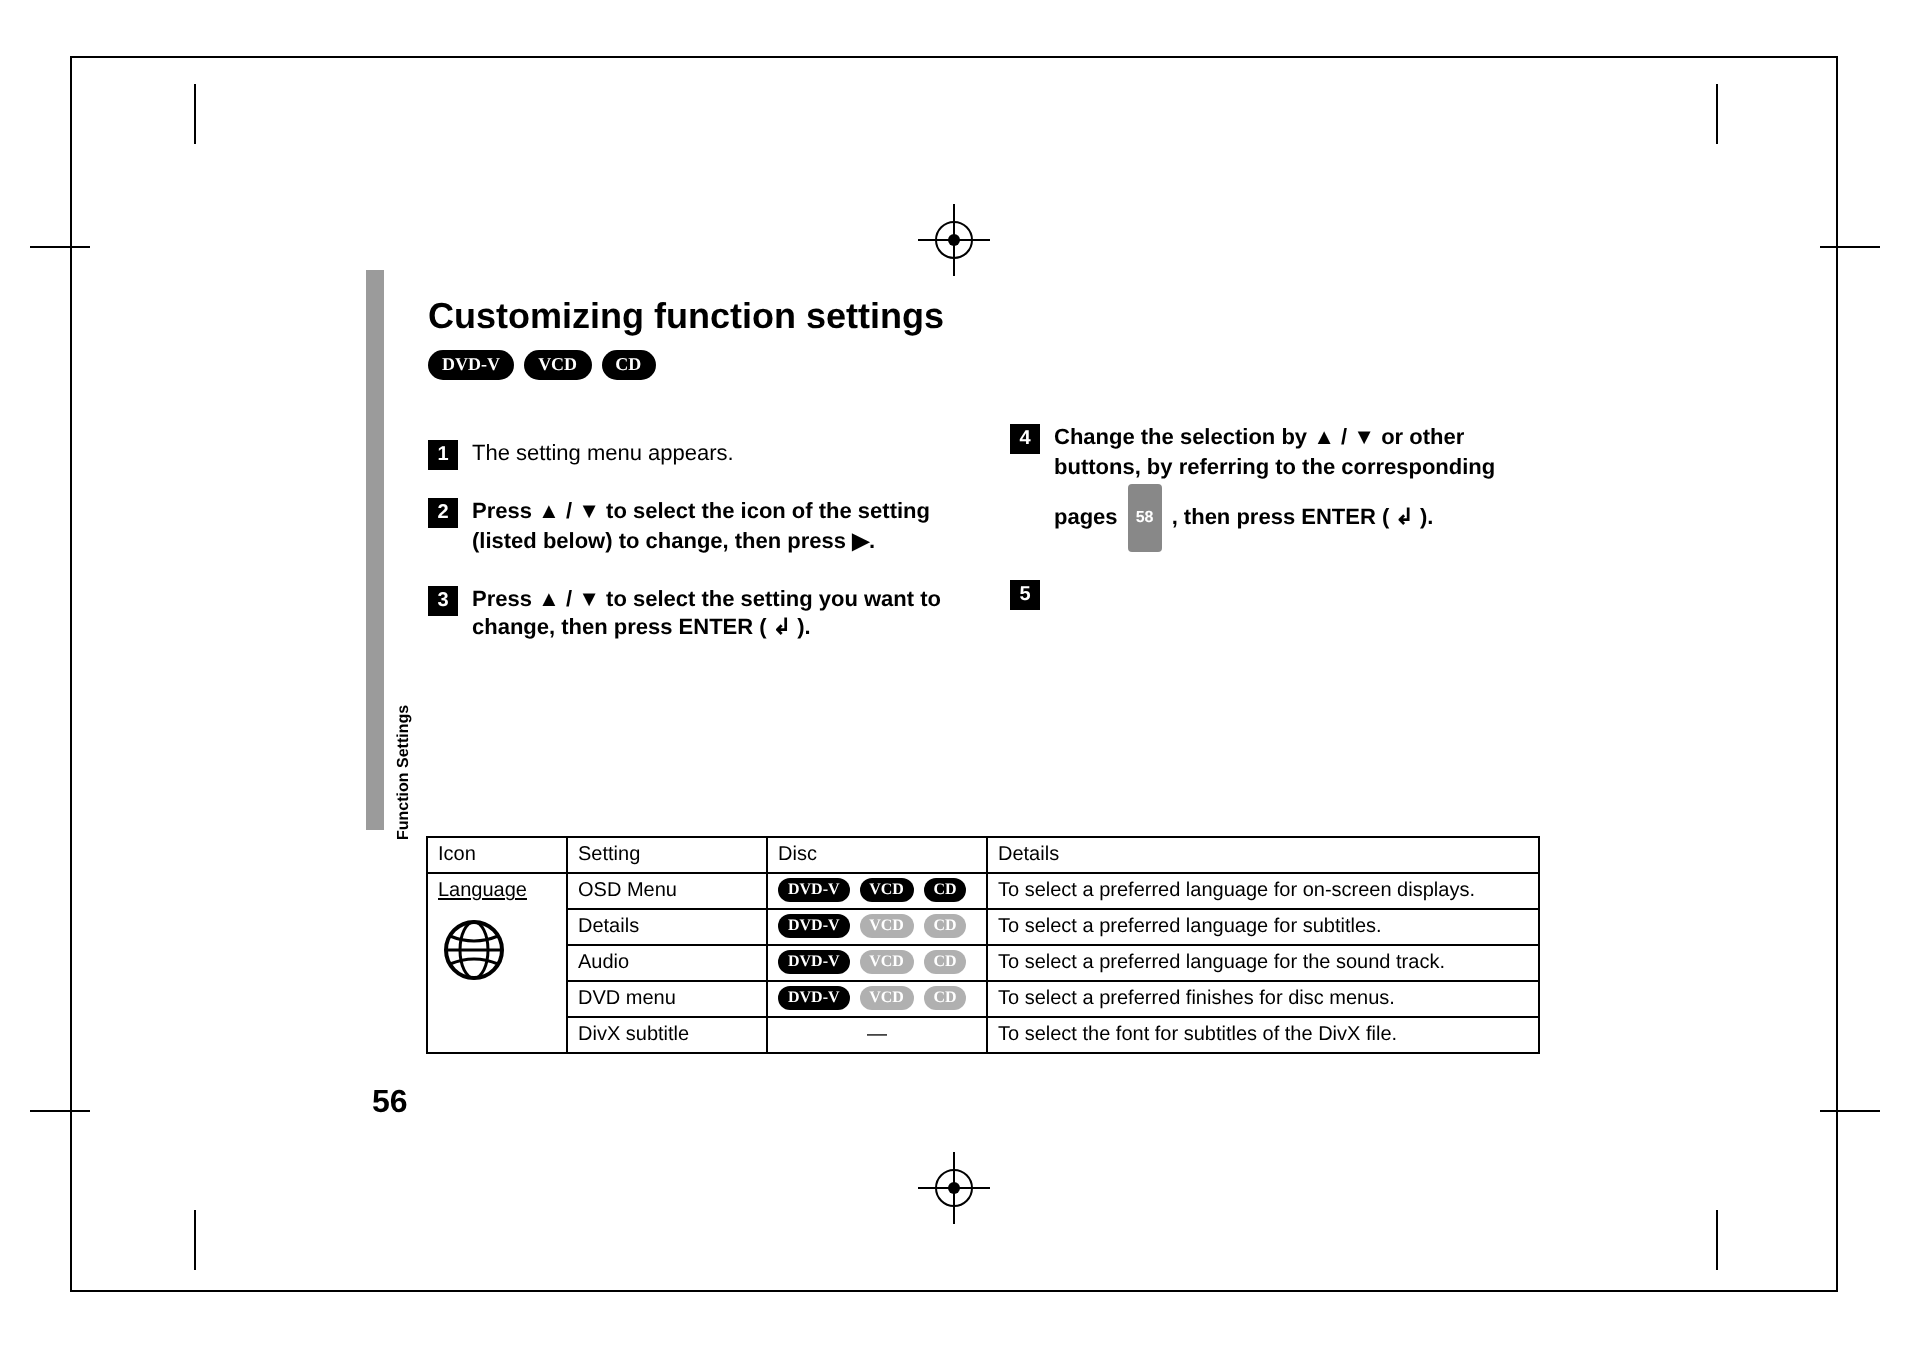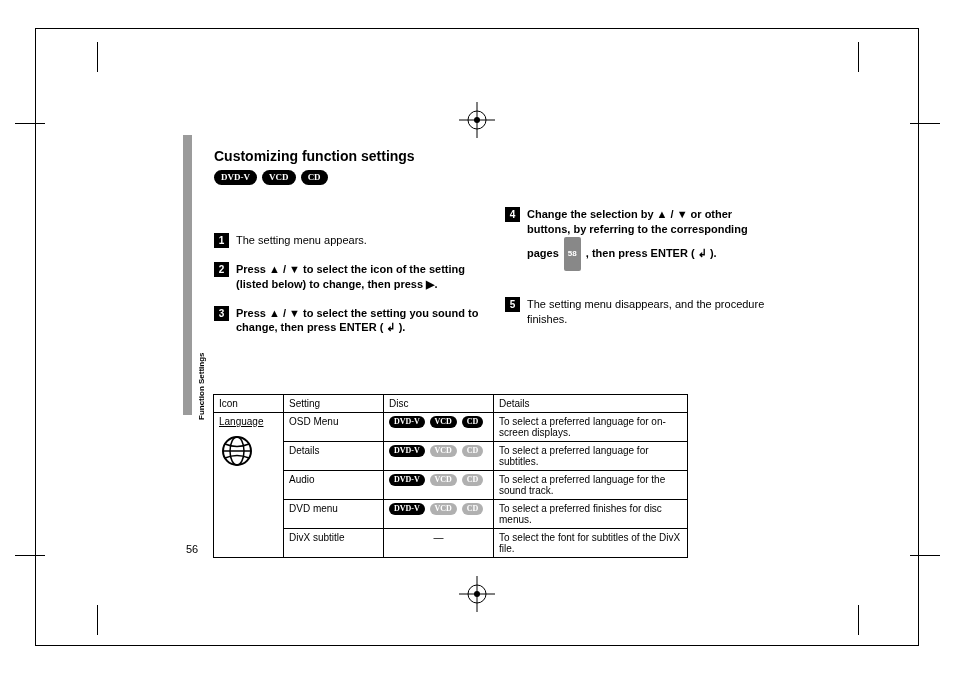--- a/index.html
+++ b/index.html
@@ -52,33 +52,33 @@
     transform: rotate(-90deg);
     transform-origin: left top;
     font-size: 8px;
     font-weight: bold;
     white-space: nowrap;
   }
   .page-number {
     position: absolute;
     left: 186px;
     top: 543px;
-    font-size: 11px;
-    font-weight: normal;
+    font-size: 16px;
+    font-weight: bold;
   }
 
   .content {
     position: absolute;
     left: 214px;
     top: 148px;
     width: 556px;
   }
 
   h1 {
-    font-size: 14px;
+    font-size: 18px;
     font-weight: bold;
     margin: 0 0 6px 0;
   }
 
   .badges-row { margin-bottom: 22px; }
   .badge {
     display: inline-block;
     font-size: 9px;
     font-weight: bold;
     color: #fff;
@@ -126,30 +126,30 @@
     display: flex;
     align-items: center;
     justify-content: center;
     border-radius: 0;
   }
   .step-title {
     font-weight: bold;
     line-height: 1.35;
   }
   .step-body {
-    margin-top: 26px;
+    margin-top: 8px;
     line-height: 1.35;
   }
 
   
   .tbl-wrap {
     position: absolute;
     left: 213px;
-    top: 394px;
-    width: 475px;
+    top: 418px;
+    width: 557px;
   }
   table {
     border-collapse: collapse;
     width: 100%;
     font-size: 10px;
   }
   th, td {
     border: 1px solid #000;
     padding: 3px 5px;
     vertical-align: top;
@@ -222,36 +222,35 @@
         <div class="step-body">The setting menu appears.</div>
       </div>
 
       <div class="step">
         <div class="step-num">2</div>
         <div class="step-title">Press ▲ / ▼ to select the icon of the setting (listed below) to change, then press ▶.</div>
       </div>
 
       <div class="step">
         <div class="step-num">3</div>
-        <div class="step-title">Press ▲ / ▼ to select the setting you sound to change, then press ENTER ( ↲ ).</div>
+        <div class="step-title">Press ▲ / ▼ to select the setting you want to change, then press ENTER ( ↲ ).</div>
       </div>
 
     </div>
     <div class="col">
 
       <div class="step">
         <div class="step-num">4</div>
         <div class="step-title">
           <span>Change the selection by ▲ / ▼ or other buttons, by referring to the corresponding pages </span><span class="mini-badge">58</span><span> , then press ENTER ( ↲ ).</span>
         </div>
       </div>
 
       <div class="step">
         <div class="step-num">5</div>
-        <div class="step-body">The setting menu disappears, and the procedure finishes.</div>
       </div>
 
     </div>
   </div>
 </div>
 
 <div class="tbl-wrap">
   <table>
     <colgroup>
       <col style="width:70px">

